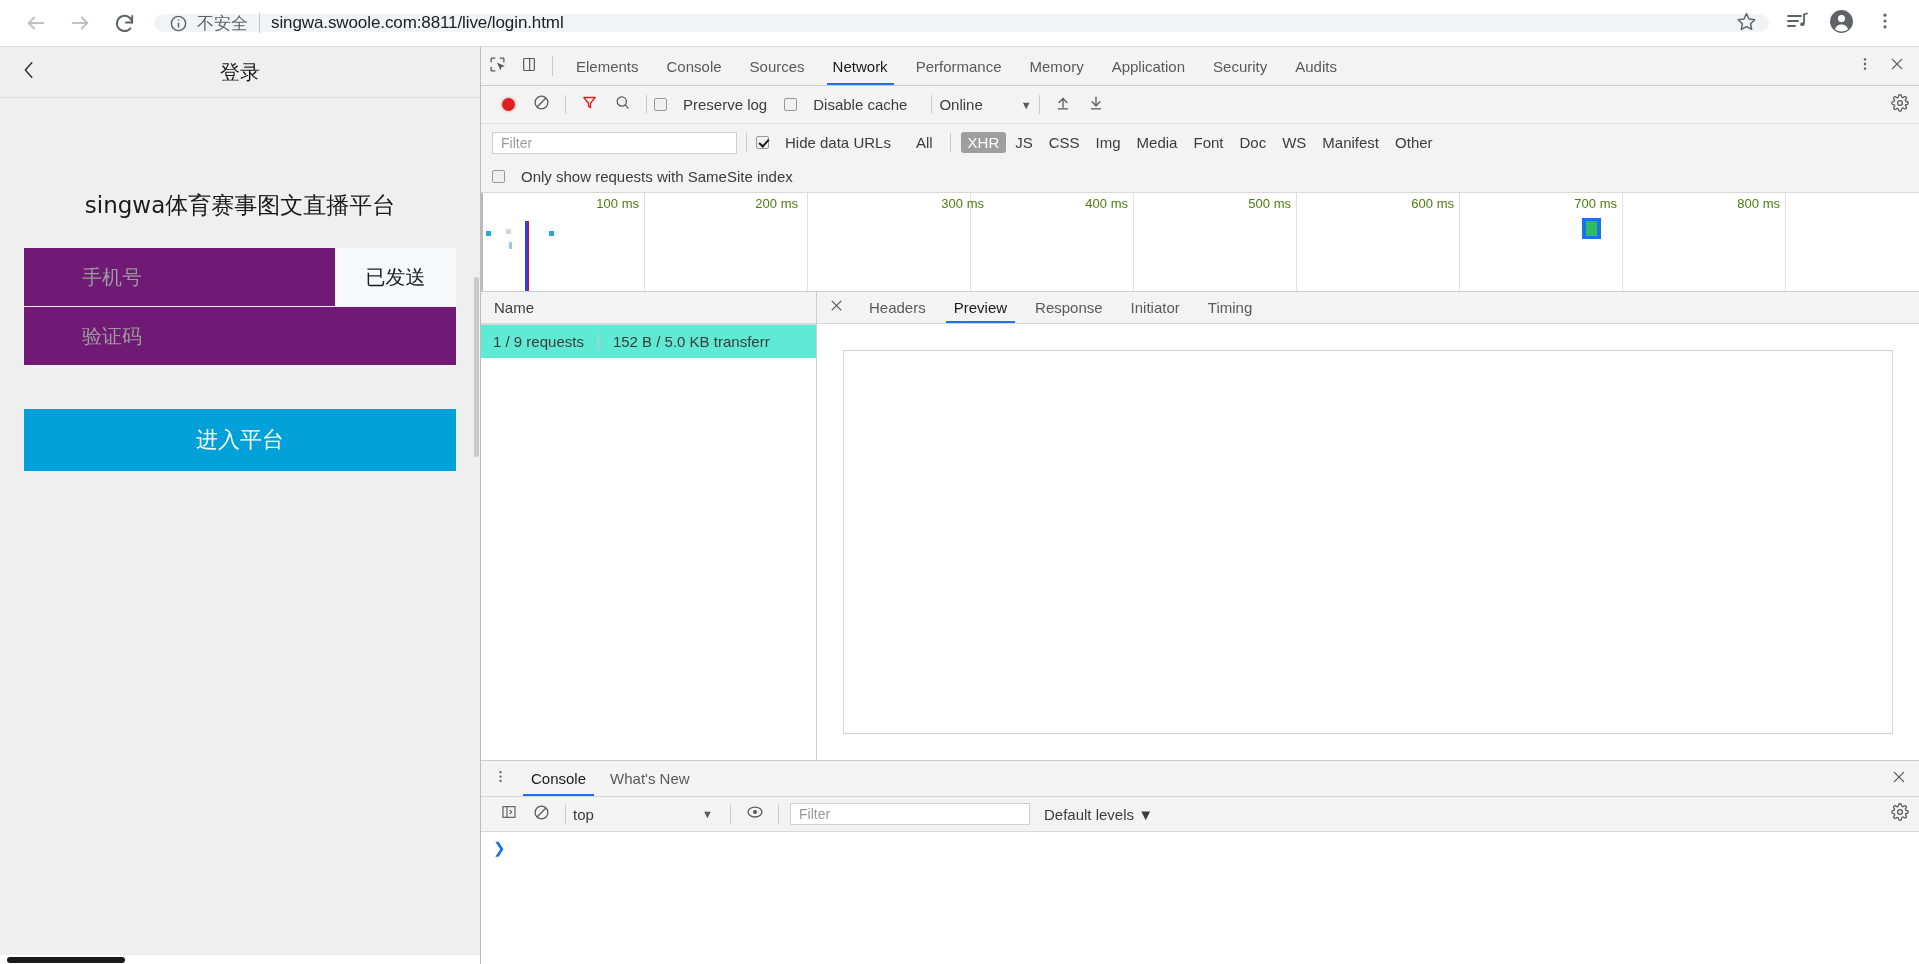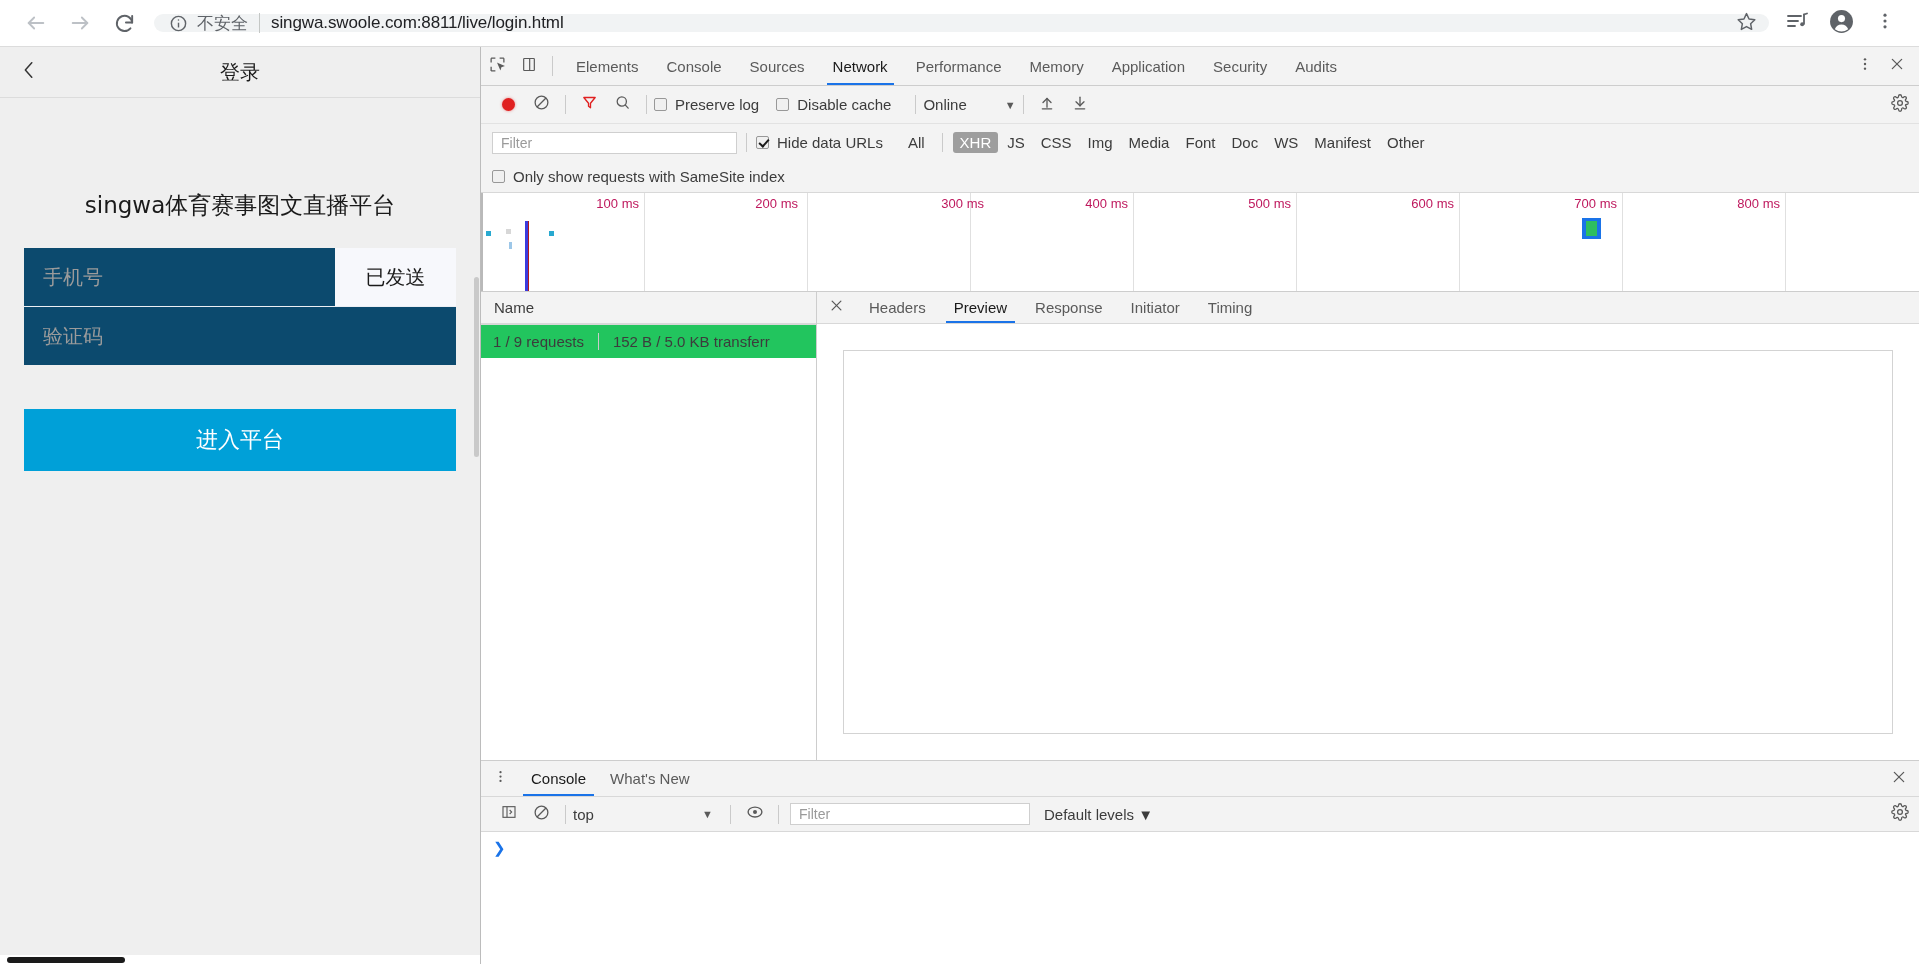--- a/index.html
+++ b/index.html
@@ -62,22 +62,23 @@
     width:100%;text-align:center;font-size:20px;color:#1a1a1a;
     font-family:"DejaVu Sans","Liberation Sans",sans-serif;
   }
   .page-body{flex:1;padding:0 24px;box-sizing:border-box;position:relative;}
   .brand{
     text-align:center;font-size:23px;color:#1a1a1a;margin-top:92px;margin-bottom:27px;
     font-family:"DejaVu Sans","Liberation Sans",sans-serif;white-space:nowrap;
   }
   .form-box{background:#fff;}
   .field-row{
-    display:flex;align-items:stretch;height:58px;background:#0c4a6e;
+    display:flex;align-items:stretch;height:58px;background:#701a75;
     border-bottom:1px solid #eceff4;
+    padding-left:39px;
   }
   .field-row:last-child{border-bottom:none;}
   .field-input{
     flex:1;display:flex;align-items:center;padding-left:19px;font-size:20px;color:#9b9b9b;
     font-family:"DejaVu Sans","Liberation Sans",sans-serif;
   }
   .send-btn{
     width:121px;display:flex;align-items:center;justify-content:center;
     background:#f7f8fc;color:#1a1a1a;font-size:20px;
     font-family:"DejaVu Sans","Liberation Sans",sans-serif;
@@ -125,21 +126,21 @@
   .tb-sep{width:1px;height:19px;background:#cacaca;margin:0 7px;flex:0 0 auto;}
   .cbx{
     width:13px;height:13px;border:1px solid #989898;background:#f0f0f0;border-radius:2px;
     flex:0 0 auto;box-sizing:border-box;position:relative;
   }
   .cbx.checked{background:#f0f0f0;}
   .cbx.checked:after{
     content:"";position:absolute;left:4px;top:0px;width:4px;height:8px;
     border:solid #1a1a1a;border-width:0 2px 2px 0;transform:rotate(42deg);
   }
-  .cbx-label{display:flex;align-items:center;gap:8px;font-size:15px;color:#3c3c3c;margin-right:17px;white-space:nowrap;}
+  .cbx-label{display:flex;align-items:center;gap:16px;font-size:15px;color:#3c3c3c;margin-right:17px;white-space:nowrap;}
   .throttle{
     display:flex;align-items:center;font-size:15px;color:#3c3c3c;white-space:nowrap;
   }
   .throttle .caret{margin-left:38px;font-size:11px;color:#5a5a5a;}
   .dt-gear{margin-left:auto;margin-right:10px;}
 
   .dt-filterbar{
     height:37px;min-height:37px;display:flex;align-items:center;background:#f3f3f3;
     padding-left:11px;box-sizing:border-box;
   }
@@ -159,21 +160,21 @@
   }
 
   
   .overview{
     height:98px;min-height:98px;background:#fff;position:relative;overflow:hidden;
     border-bottom:1px solid #cdcdcd;
   }
   .ov-grid{position:absolute;inset:0;}
   .ov-tick{position:absolute;top:0;bottom:0;width:1px;background:#e0e0e0;}
   .ov-label{
-    position:absolute;top:3px;font-size:13px;color:#be185d;transform:translateX(-100%);
+    position:absolute;top:3px;font-size:13px;color:#4d7c0f;transform:translateX(-100%);
     padding-right:5px;white-space:nowrap;
   }
   .ov-mark{position:absolute;width:5px;height:5px;background:#28a9d0;}
   .ov-mark.grey{background:#d7d7d7;}
   .ov-line{position:absolute;top:0;bottom:0;width:1px;}
   .ov-band{position:absolute;top:20px;width:3px;bottom:0;}
   .ov-req{
     position:absolute;width:19px;height:21px;background:#1a73e8;top:25px;
     display:flex;align-items:center;justify-content:center;
   }
@@ -192,21 +193,21 @@
   }
   .nl-rows{flex:1;overflow:hidden;}
   .nl-row{
     height:28px;display:flex;align-items:center;padding-left:13px;gap:10px;
     background:#eaeaea;font-size:15px;color:#2f2f2f;white-space:nowrap;
   }
   .nl-doc{
     width:14px;height:16px;border:1px solid #7a7a7a;background:#fff;flex:0 0 auto;border-radius:1px;
   }
   .nl-status{
-    height:33px;min-height:33px;background:#22c55e;border-top:1px solid #d8d8d8;
+    height:33px;min-height:33px;background:#5eead4;border-top:1px solid #d8d8d8;
     display:flex;align-items:center;font-size:15px;color:#3c3c3c;padding-left:12px;
     white-space:nowrap;overflow:hidden;
   }
   .nl-status .ss{width:1px;height:17px;background:#cacaca;margin:0 14px;flex:0 0 auto;}
 
   .net-detail{flex:1;display:flex;flex-direction:column;min-width:0;background:#fff;}
   .nd-tabs{
     height:31px;min-height:31px;background:#f3f3f3;display:flex;align-items:stretch;
     border-bottom:1px solid #d8d8d8;
   }

